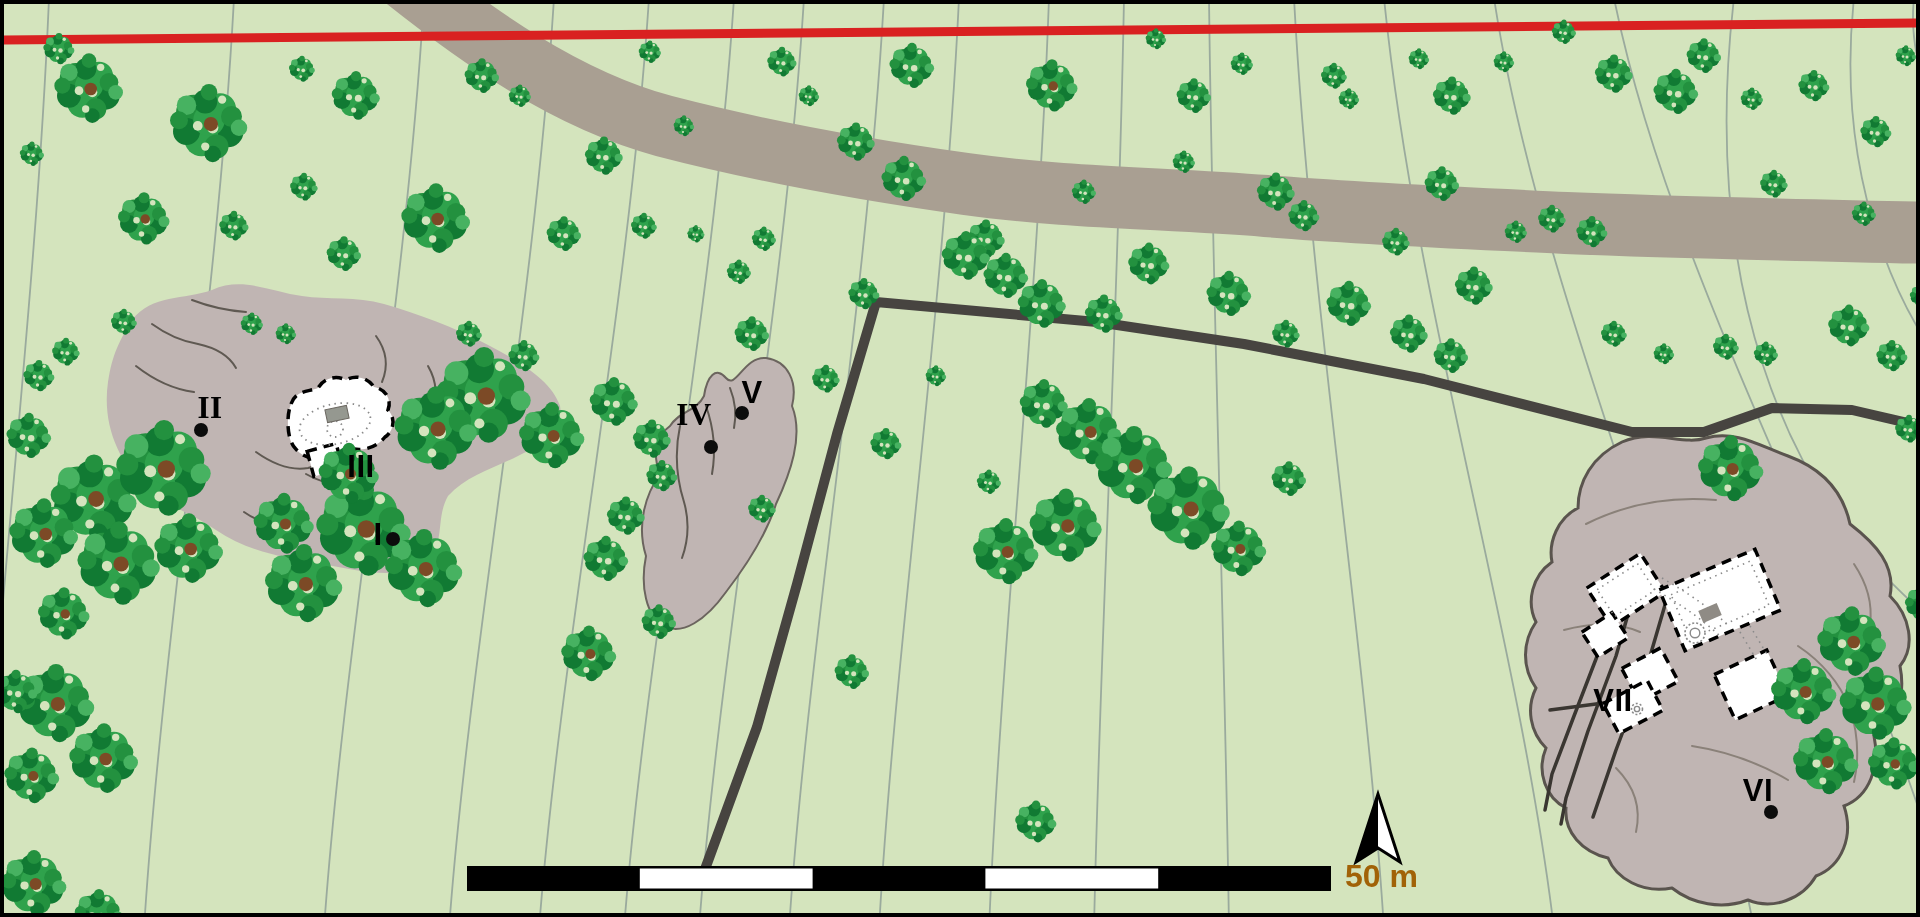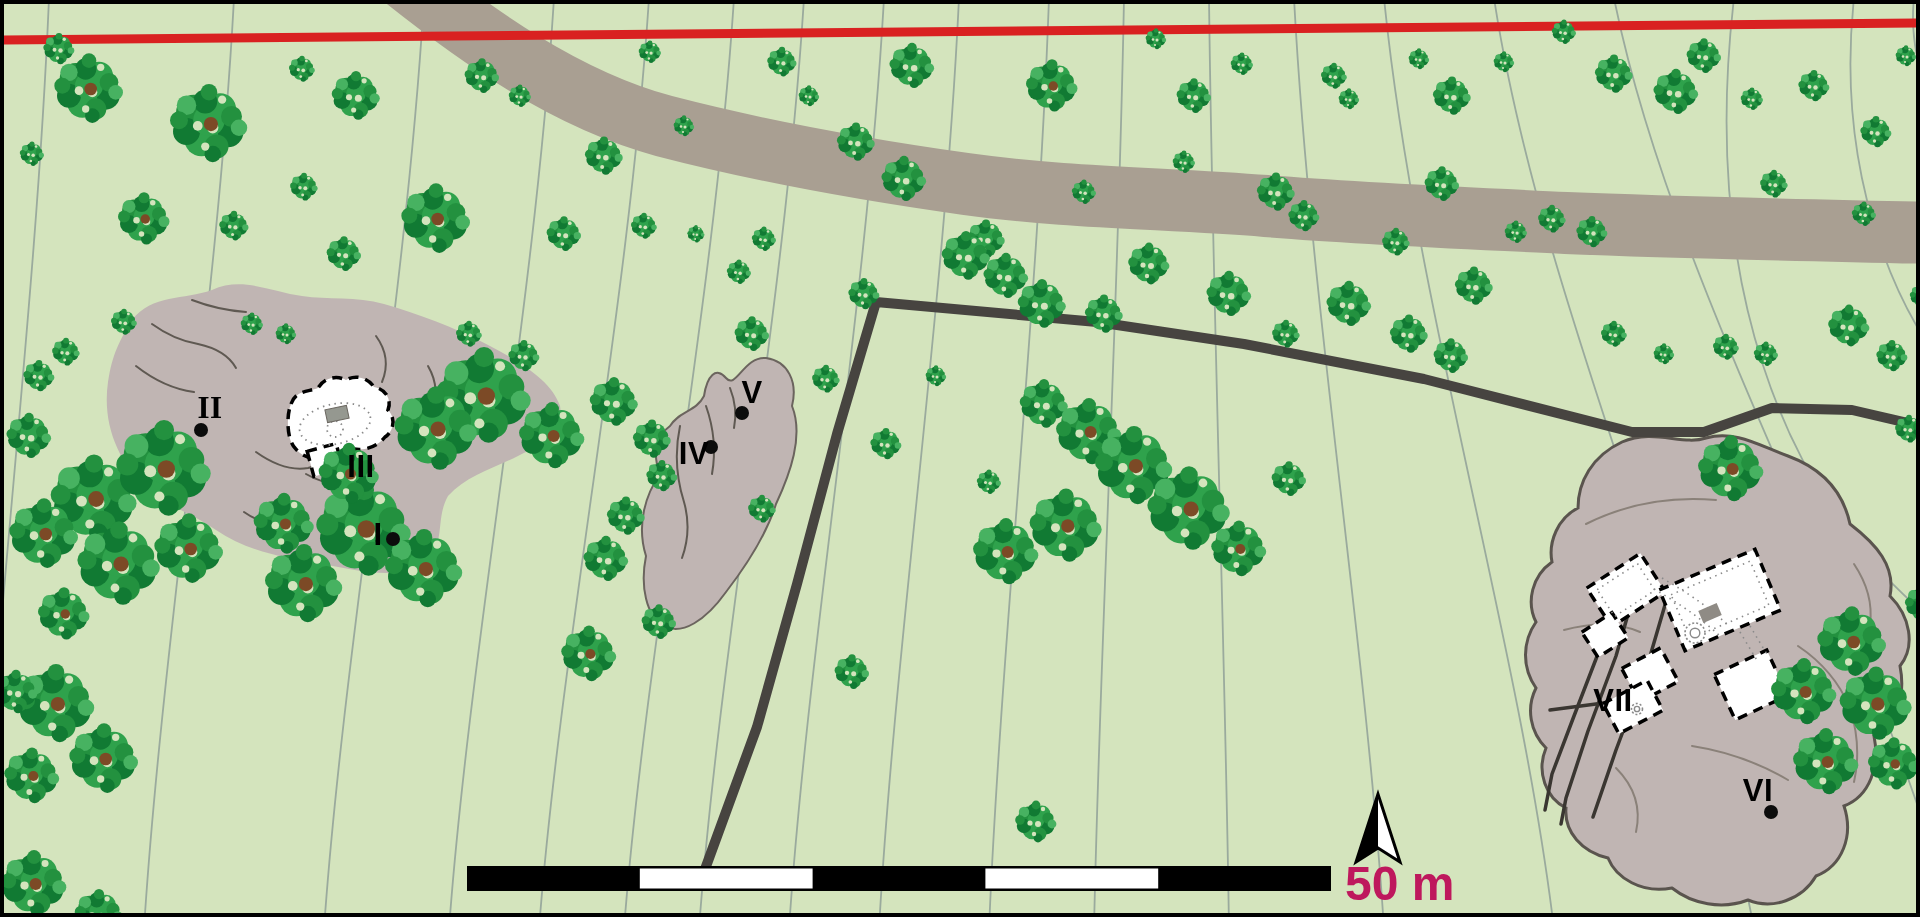--- a/index.html
+++ b/index.html
@@ -20,22 +20,22 @@
     font-size:31px;
     color:#000;
     letter-spacing:.5px;
     white-space:nowrap;
     line-height:1;
   }
   .scale-label{
     position:absolute;
     font-family:"Liberation Sans",sans-serif;
     font-weight:700;
-    font-size:48px;
-    color:#be185d;
+    font-size:32px;
+    color:#a16207;
     line-height:1;
     white-space:nowrap;
   }
 </style>
 </head>
 <body>
 
 <div id="stage">
   <svg id="map-svg" width="1920" height="917" viewBox="0 0 1920 917">
       <rect x="0" y="0" width="1920" height="917" fill="#d4e4bd"></rect>
@@ -310,19 +310,19 @@
       <g>
         <polygon points="1374,790 1352,858 1374,844" fill="#000000"></polygon>
         <polygon points="1374,790 1396,858 1374,844" fill="#ffffff"></polygon>
         <path d="M1374,790 L1352,858 L1374,844 L1396,858 Z" fill="none" stroke="#000" stroke-width="3" stroke-linejoin="miter"></path>
       </g>
     </svg>
   <div id="labels-layer">
       <span class="site-label" style="left: 374px; top: 530px;">I</span>
       <span class="site-label" style="left: 206px; top: 403px; font-family: Liberation Serif, serif;">II</span>
       <span class="site-label" style="left: 357px; top: 462px; text-align: center;">III</span>
-      <span class="site-label" style="left: 690px; top: 449px;">IV</span>
+      <span class="site-label" style="left: 690px; top: 410px; font-family: Liberation Serif, serif;">IV</span>
       <span class="site-label" style="left: 748px; top: 388px;">V</span>
       <span class="site-label" style="left: 1754px; top: 786px; text-align: center;">VI</span>
       <span class="site-label" style="left: 1609px; top: 664px; margin-top: 32px;">VII</span>
     </div>
   <span class="scale-label" id="scale-label" style="left: 1341px; top: 856px;">50 m</span>
 </div>
 
 </body></html>

